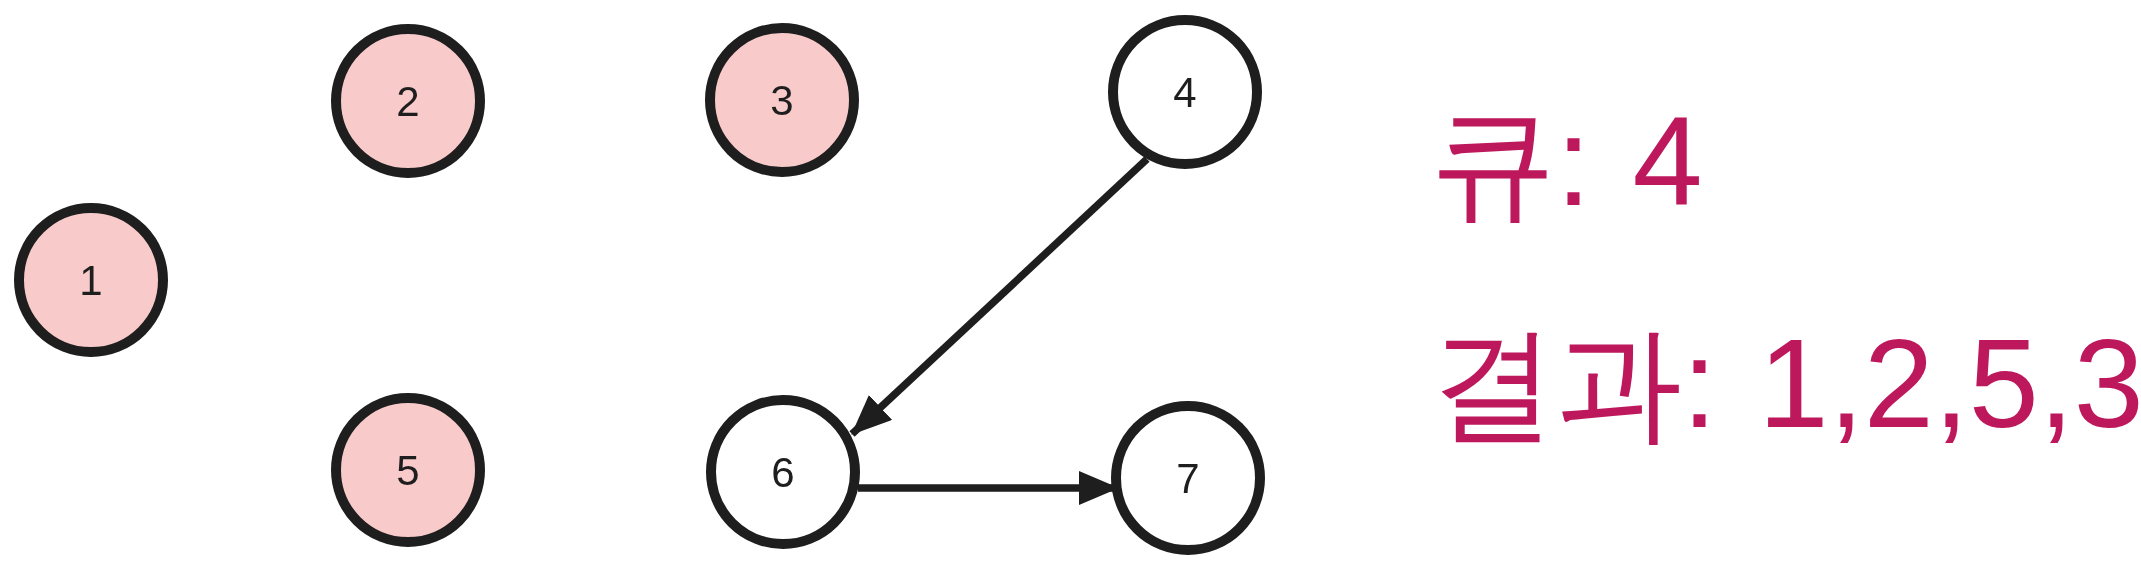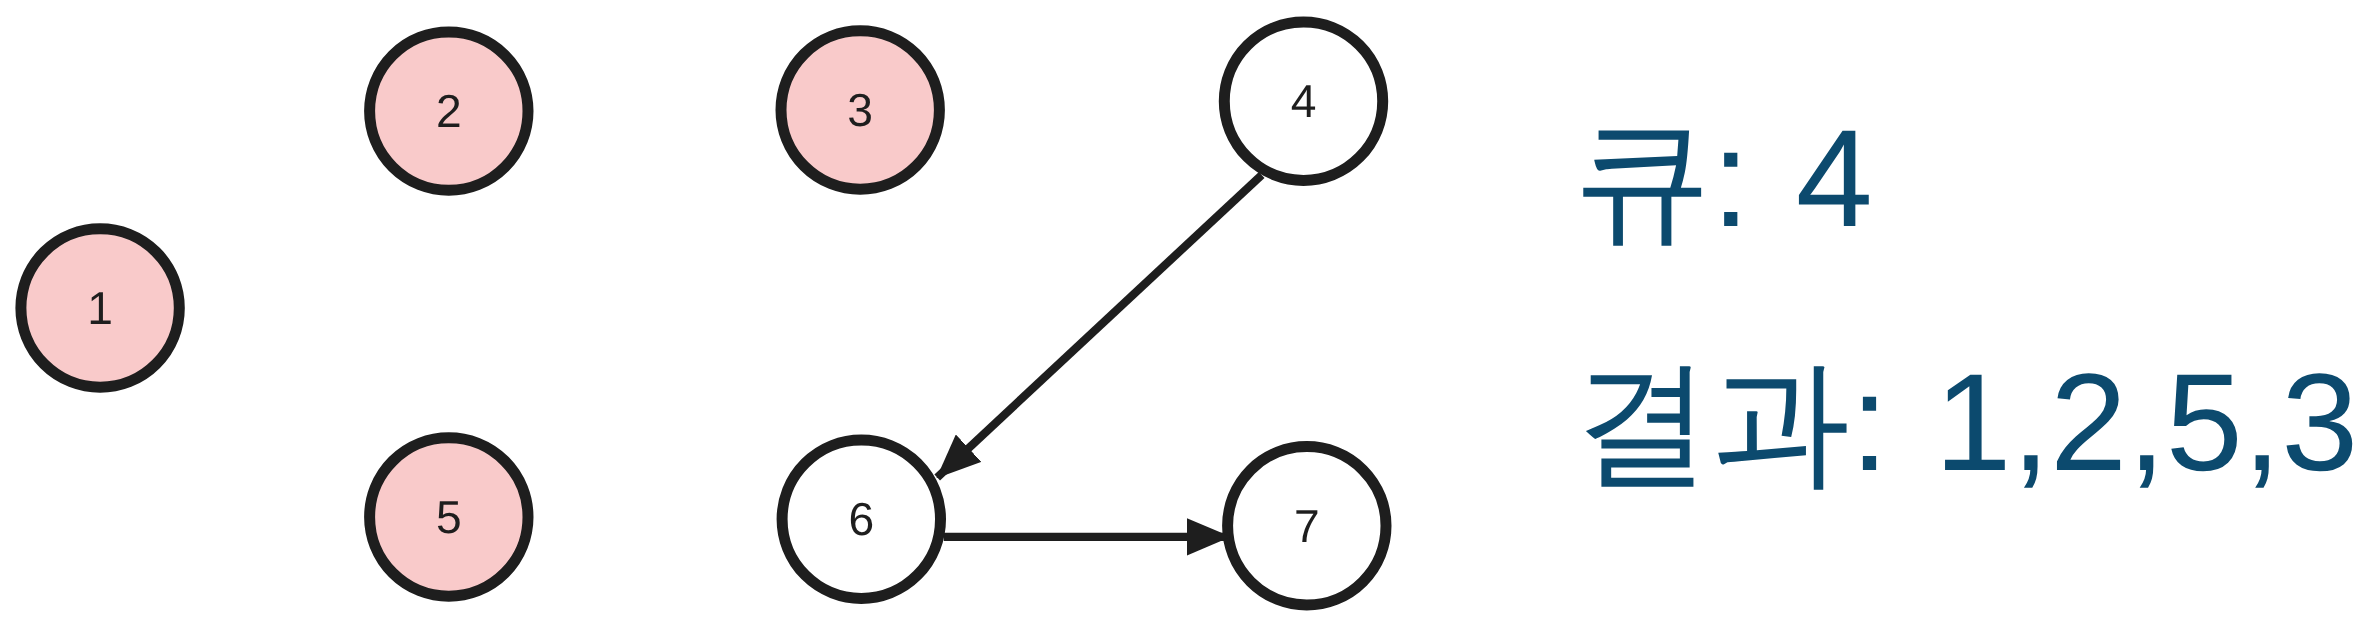--- a/index.html
+++ b/index.html
@@ -31,21 +31,21 @@
     top: 0;
     width: 711px;
     height: 574px;
   }
   .status-line {
     position: absolute;
     left: 0;
     white-space: nowrap;
     font-size: 126px;
     line-height: 126px;
-    color: #0c4a6e;
+    color: #be185d;
     font-weight: 400;
   }
   .status-line .label {
     margin-right: 0.33em;
   }
   .status-line.queue  { top: 99px; }
   .status-line.result { top: 321px; }
 </style>
 </head>
 <body>

